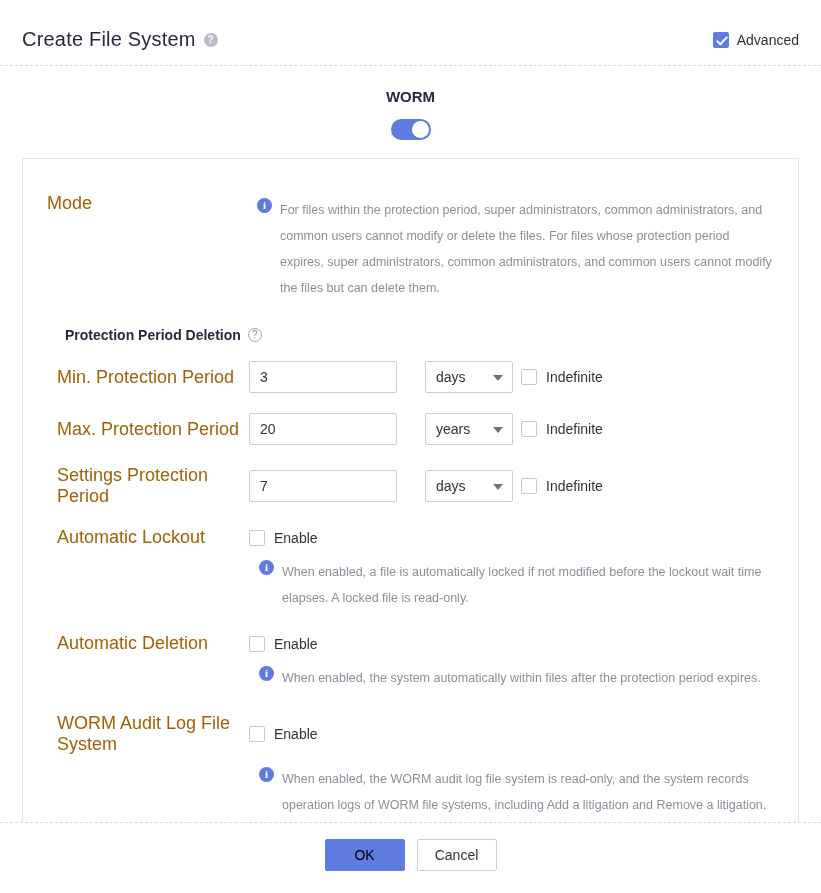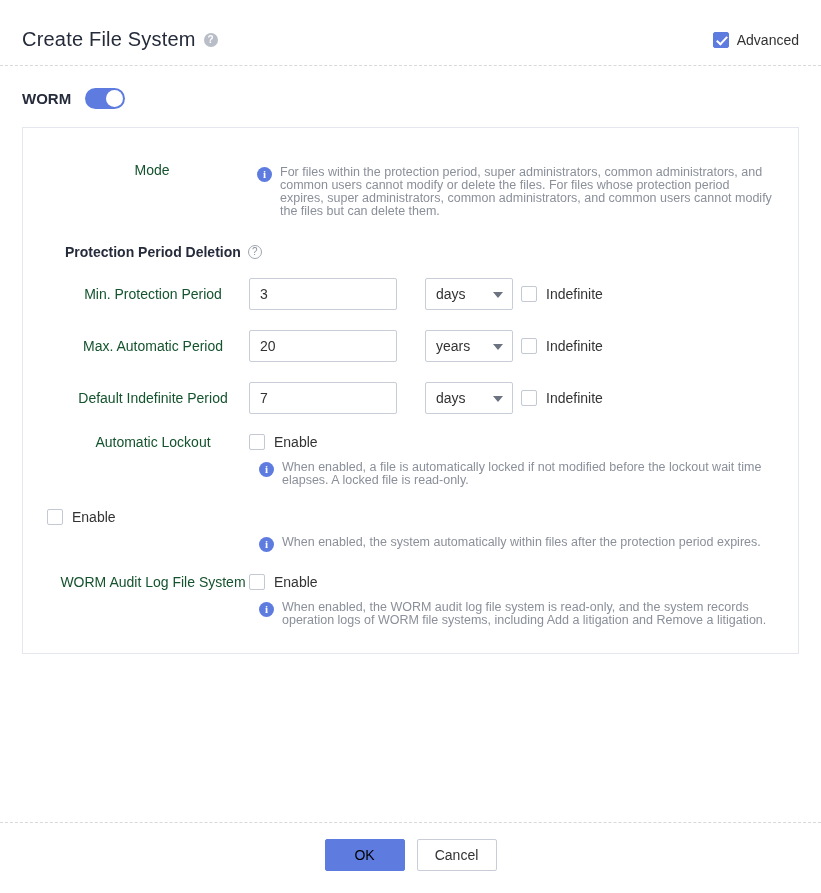--- a/index.html
+++ b/index.html
@@ -91,20 +91,21 @@
     border-width: 0 2px 2px 0;
     transform: rotate(43deg);
   }
 
   
   .worm-row {
     display: flex;
     align-items: center;
     gap: 14px;
     padding: 22px 22px 18px 22px;
+    flex-direction: column;
   }
   .worm-label {
     font-size: 15px;
     font-weight: bold;
     color: #252b3a;
   }
   .switch {
     width: 40px;
     height: 21px;
     border-radius: 11px;
@@ -132,24 +133,23 @@
   }
 
   .form-row {
     display: flex;
     align-items: flex-start;
     margin-bottom: 0;
   }
   .form-label {
     width: 210px;
     flex: none;
-    font-size: 14px;
-    color: #14532d;
+    font-size: 18px;
+    color: #a16207;
     padding-top: 8px;
-    text-align: center;
   }
   .field-area { flex: 1; }
 
   
   .select {
     width: 302px;
     height: 32px;
     border: 1px solid #c8cdd7;
     border-radius: 2px;
     background: #ffffff;
@@ -188,21 +188,21 @@
     font-size: 11px;
     line-height: 15px;
     text-align: center;
     font-weight: bold;
     flex: none;
     margin-top: 1px;
     font-family: "Liberation Serif", serif;
   }
   .note-text {
     font-size: 12.5px;
-    line-height: 13px;
+    line-height: 26px;
     color: #8a8f99;
   }
 
   
   .section-head {
     display: flex;
     align-items: center;
     gap: 7px;
     margin: 26px 0 18px 18px;
   }
@@ -376,34 +376,34 @@
         <span>days</span>
         <span class="caret"></span>
       </div>
       <div class="indef">
         <span class="cb plain"></span>
         <span>Indefinite</span>
       </div>
     </div>
 
     <div class="input-row">
-      <div class="form-label">Max. Automatic Period</div>
+      <div class="form-label">Max. Protection Period</div>
       <input class="text-input" value="20" style="">
       <div class="unit-select">
         <span>years</span>
         <span class="caret"></span>
       </div>
       <div class="indef">
         <span class="cb plain"></span>
         <span>Indefinite</span>
       </div>
     </div>
 
     <div class="input-row">
-      <div class="form-label">Default Indefinite Period</div>
+      <div class="form-label">Settings Protection Period</div>
       <input class="text-input" value="7" style="">
       <div class="unit-select">
         <span>days</span>
         <span class="caret"></span>
       </div>
       <div class="indef">
         <span class="cb plain"></span>
         <span>Indefinite</span>
       </div>
     </div>
@@ -417,20 +417,21 @@
         </div>
       </div>
       <div class="note wide">
         <span class="info-icon">i</span>
         <span class="note-text">When enabled, a file is automatically locked if not modified before the lockout wait time elapses. A locked file is read-only.</span>
       </div>
     </div>
 
     <div class="block">
       <div class="enable-row">
+        <div class="form-label">Automatic Deletion</div>
         <div class="enable-box">
           <span class="cb plain"></span>
           <span>Enable</span>
         </div>
       </div>
       <div class="note wide">
         <span class="info-icon">i</span>
         <span class="note-text">When enabled, the system automatically within files after the protection period expires.</span>
       </div>
     </div>

